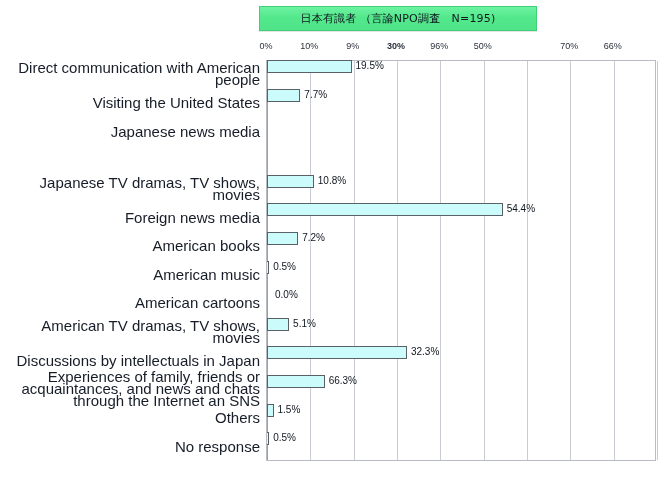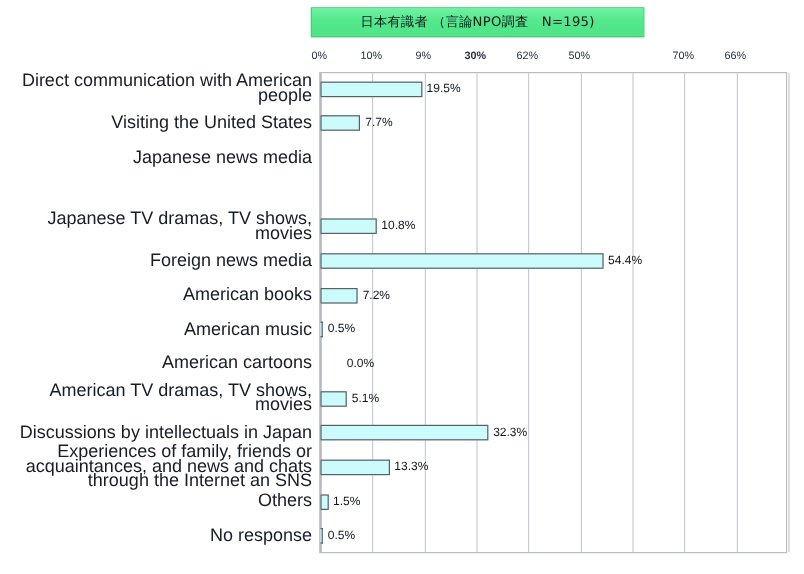--- a/index.html
+++ b/index.html
@@ -105,21 +105,20 @@
     white-space: normal;
   }
   .cat-label.two-line {
     width: 292px;
     right: 410px;
   }
   .bar-wrap {
     position: absolute;
     left: 267px;
     display: flex;
-    align-items: center;
     height: 100%;
   }
   .bar {
     height: 13px;
     background: #ccfbfb;
     border: 1px solid #5a6068;
     box-sizing: border-box;
   }
   .bar-value {
     font-size: 10px;
@@ -136,21 +135,21 @@
 
 <div id="chart-title-box">
   <span class="title-text">日本有識者 （言論NPO調査　N=195)</span>
 </div>
 
 <div id="x-axis-labels">
     <span class="x-tick-label" style="left: 266px;">0%</span>
     <span class="x-tick-label" style="left: 309.333px;">10%</span>
     <span class="x-tick-label" style="left: 352.667px;">9%</span>
     <span class="x-tick-label" style="left: 396px; font-weight: bold;">30%</span>
-    <span class="x-tick-label" style="left: 439.333px;">62%</span>
+    <span class="x-tick-label" style="left: 439.333px;">96%</span>
     <span class="x-tick-label" style="left: 482.667px;">50%</span>
     <span class="x-tick-label" style="left: 502px; margin-top: 19px;">60%</span>
     <span class="x-tick-label" style="left: 569.333px;">70%</span>
     <span class="x-tick-label" style="left: 612.667px;">66%</span>
     <span class="x-tick-label" style="left: 688px;">90%</span>
   </div>
 
 <div id="plot-frame">
     <div class="gridline axis-zero" style="left: 0px;"></div>
     <div class="gridline" style="left: 43.3333px;"></div>
@@ -206,42 +205,42 @@
     <div class="chart-row" style="top: 200.5px; height: 28.6429px;">
       <div class="cat-label">American music</div>
       <div class="bar-wrap">
         <div class="bar tiny" style="width: 2.16667px;"></div>
         <span class="bar-value">0.5%</span>
       </div>
     </div>
     <div class="chart-row" style="top: 229.143px; height: 28.6429px;">
       <div class="cat-label">American cartoons</div>
       <div class="bar-wrap">
-        <span class="bar-value" style="margin-left: 22px;">0.0%</span>
+        <span class="bar-value" style="margin-left: 8px;">0.0%</span>
       </div>
     </div>
     <div class="chart-row" style="top: 257.786px; height: 28.6429px;">
       <div class="cat-label">American TV dramas, TV shows, movies</div>
       <div class="bar-wrap">
         <div class="bar" style="width: 22.1px;"></div>
         <span class="bar-value">5.1%</span>
       </div>
     </div>
     <div class="chart-row" style="top: 286.429px; height: 28.6429px;">
       <div class="cat-label">Discussions by intellectuals in Japan</div>
       <div class="bar-wrap">
         <div class="bar" style="width: 139.967px;"></div>
         <span class="bar-value">32.3%</span>
       </div>
     </div>
     <div class="chart-row" style="top: 315.071px; height: 28.6429px;">
       <div class="cat-label two-line">Experiences of family, friends or acquaintances, and news and chats through the Internet an SNS</div>
       <div class="bar-wrap">
         <div class="bar" style="width: 57.6333px;"></div>
-        <span class="bar-value">13.3%</span>
+        <span class="bar-value">66.3%</span>
       </div>
     </div>
     <div class="chart-row" style="top: 343.714px; height: 28.6429px;">
       <div class="cat-label">Others</div>
       <div class="bar-wrap">
         <div class="bar" style="width: 6.5px;"></div>
         <span class="bar-value">1.5%</span>
       </div>
     </div>
     <div class="chart-row" style="top: 372.357px; height: 28.6429px;">

